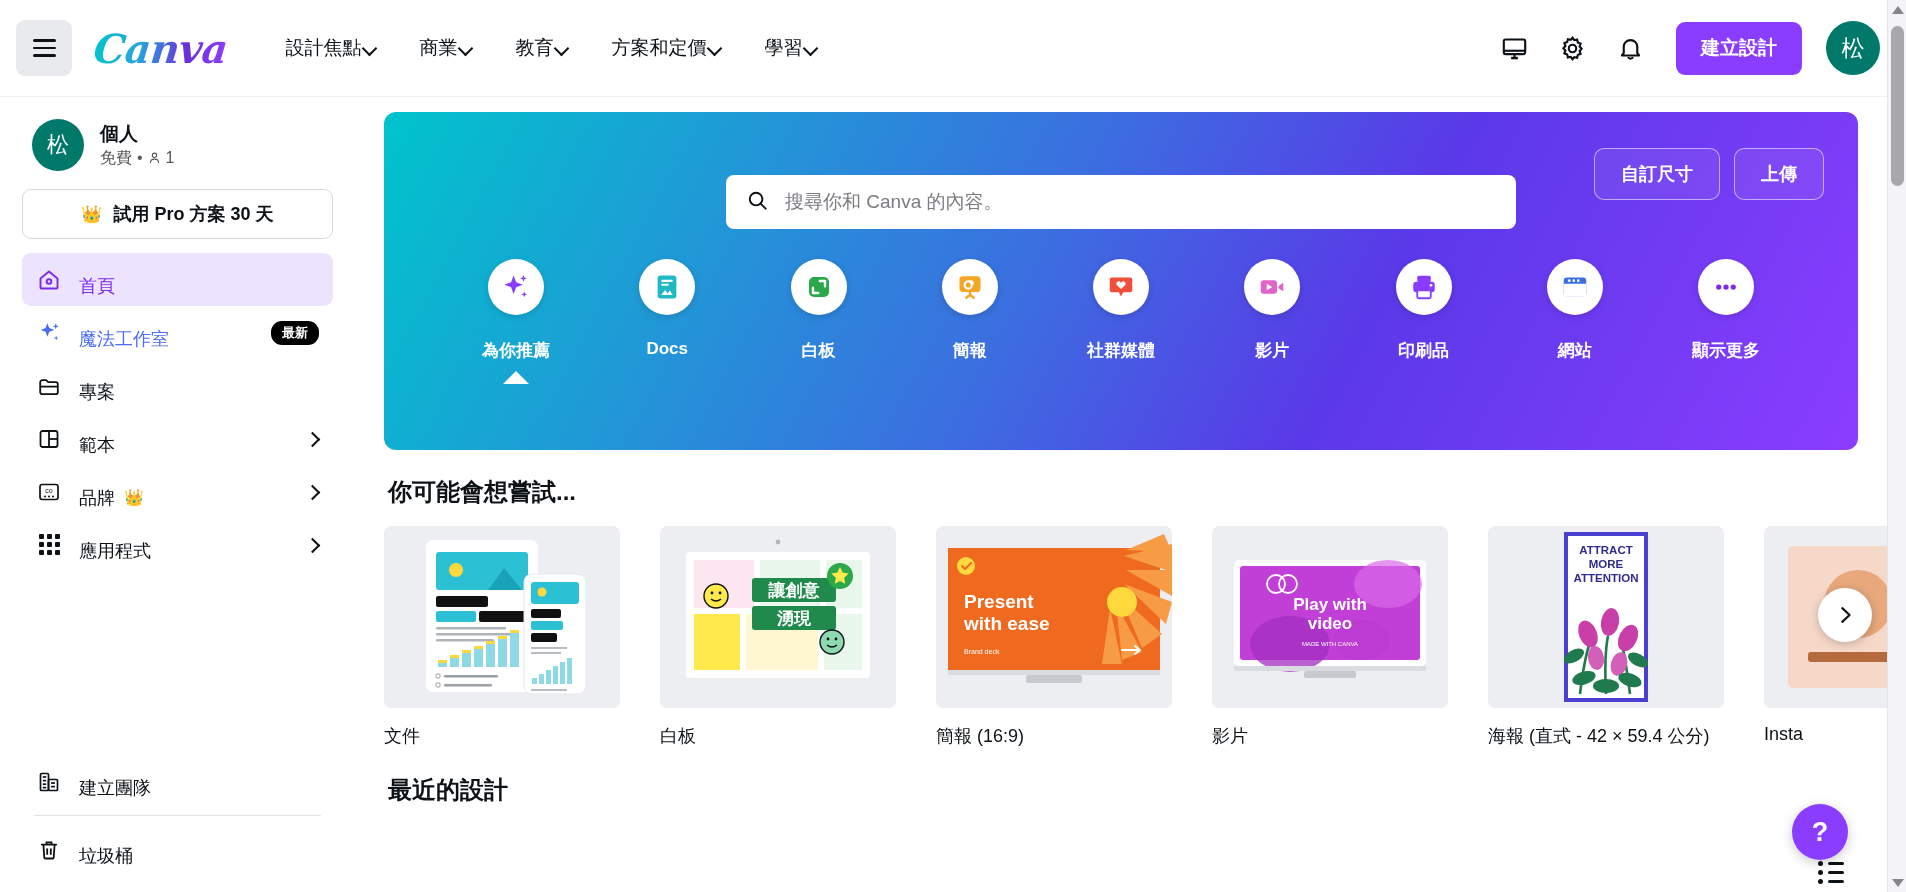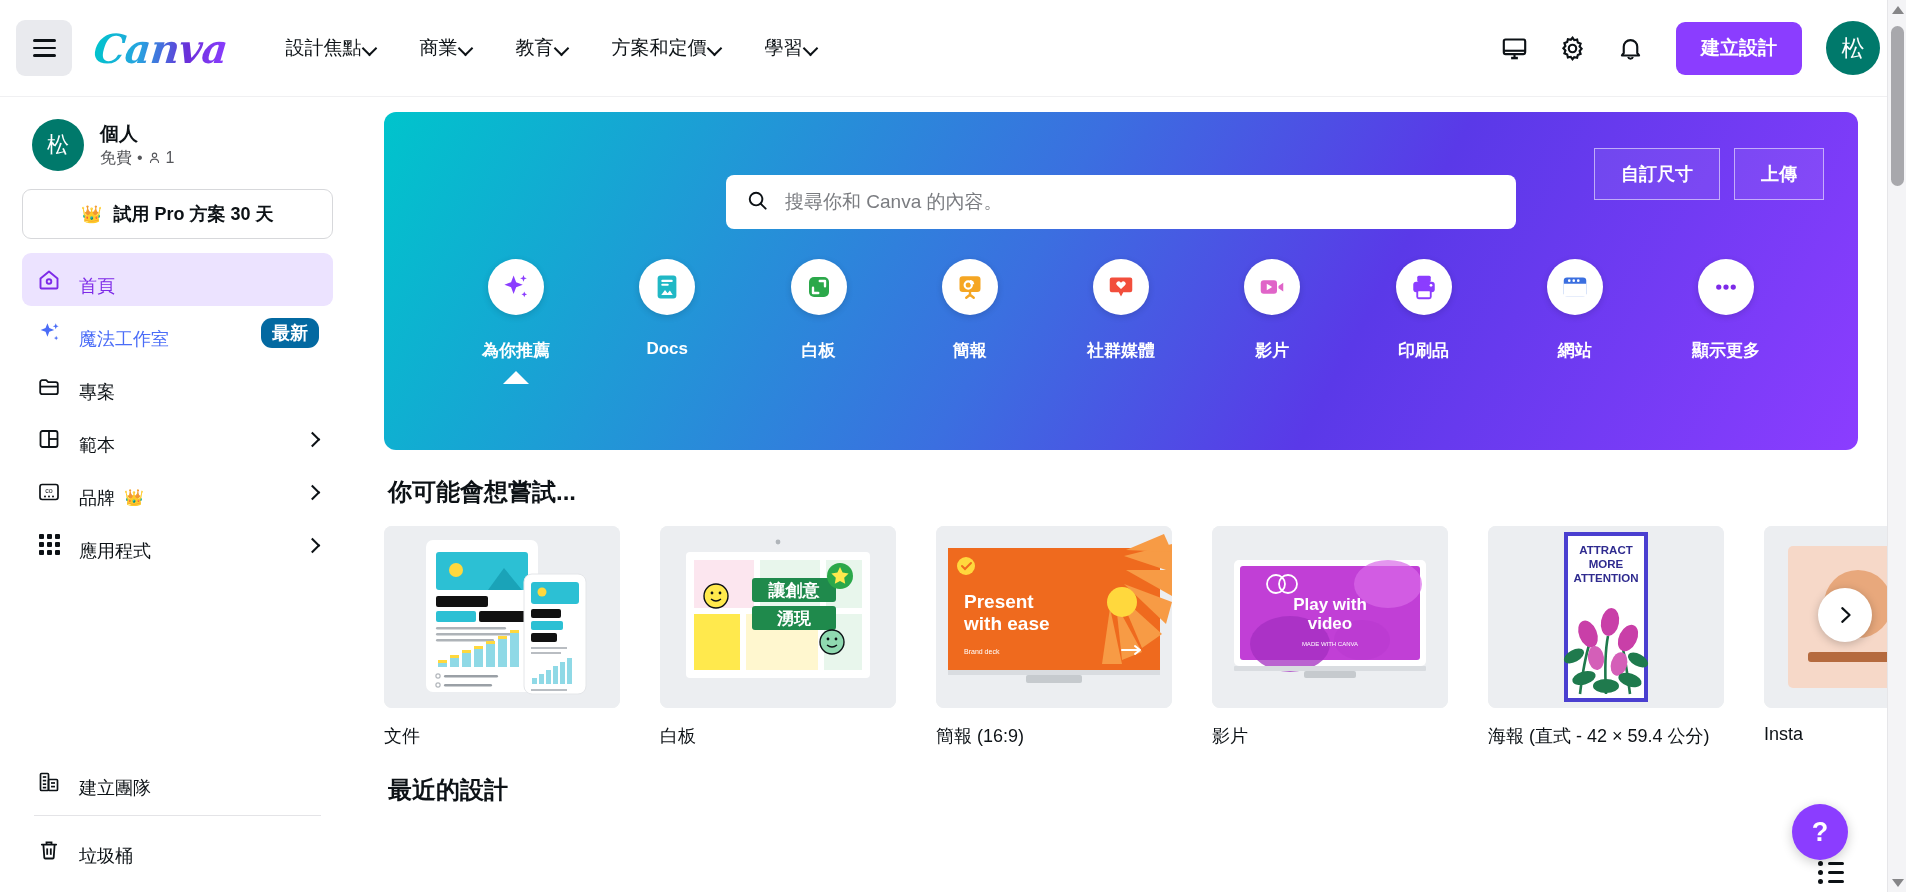--- a/index.html
+++ b/index.html
@@ -98,21 +98,21 @@
   }
   .crown { font-size: 17px; }
   .side-item {
     display: flex; align-items: center; gap: 17px;
     height: 53px; padding: 0 14px; border-radius: 9px;
     font-size: 18px; cursor: pointer; color: #0d1216;
   }
   .side-item.active { background: #ece3ff; color: #7d2ae8; }
   .side-item .sl { flex: 1; display: flex; align-items: center; gap: 9px; margin-top: 12px; }
   .badge-new {
-    background: #0369a1; color: #fff; font-size: 18px; font-weight: 700;
+    background: #000000; color: #fff; font-size: 13px; font-weight: 700;
     border-radius: 11px; padding: 3px 11px;
   }
   .side-icon { width: 26px; height: 26px; flex: 0 0 auto; display: flex; align-items: center; justify-content: center; }
   .chev-r { width: 14px; height: 14px; position: relative; flex: 0 0 auto; }
   .chev-r::before {
     content: ''; position: absolute; left: 2px; top: 2px;
     width: 9px; height: 9px;
     border-top: 2.2px solid #0d1216; border-right: 2.2px solid #0d1216;
     transform: rotate(45deg);
   }
@@ -129,21 +129,21 @@
   .hero {
     border-radius: 12px; overflow: hidden; position: relative;
     height: 338px;
     background: linear-gradient(118deg, #00c4cc 0%, #1f9ad6 22%, #3b6fe0 44%, #5a39e8 66%, #8b3dff 100%);
     padding: 30px 34px 0 34px;
   }
   .hero-actions { position: absolute; top: 36px; right: 34px; display: flex; gap: 14px; }
   .hero-btn {
     border: 1px solid rgba(255,255,255,0.55); background: rgba(255,255,255,0.07);
     color: #fff; font-size: 18px; font-weight: 700;
-    border-radius: 0; padding: 0 26px; height: 52px; cursor: pointer; white-space: nowrap;
+    border-radius: 10px; padding: 0 26px; height: 52px; cursor: pointer; white-space: nowrap;
   }
   .hero-title {
     text-align: center; color: #fff; font-weight: 700;
     font-size: 42px; letter-spacing: 1px; margin-top: 28px;
   }
   .search-wrap { display: flex; justify-content: center; margin-top: 33px; }
   .search-box {
     width: 790px; height: 54px; background: #fff; border-radius: 8px;
     display: flex; align-items: center; padding: 0 20px; gap: 16px; cursor: text;
   }

